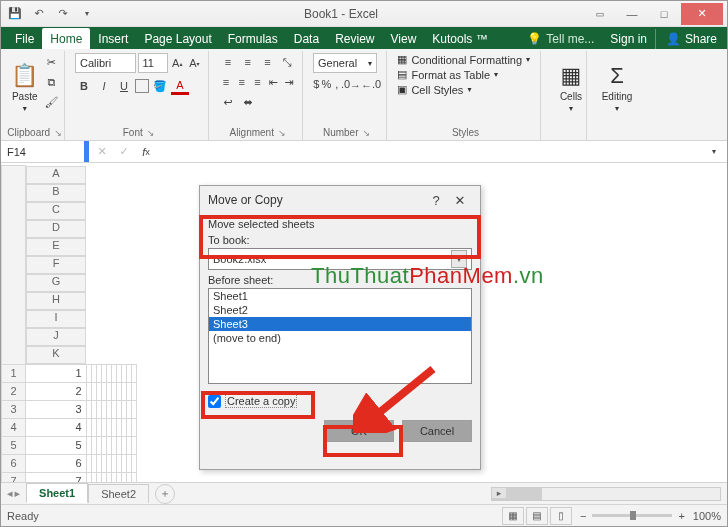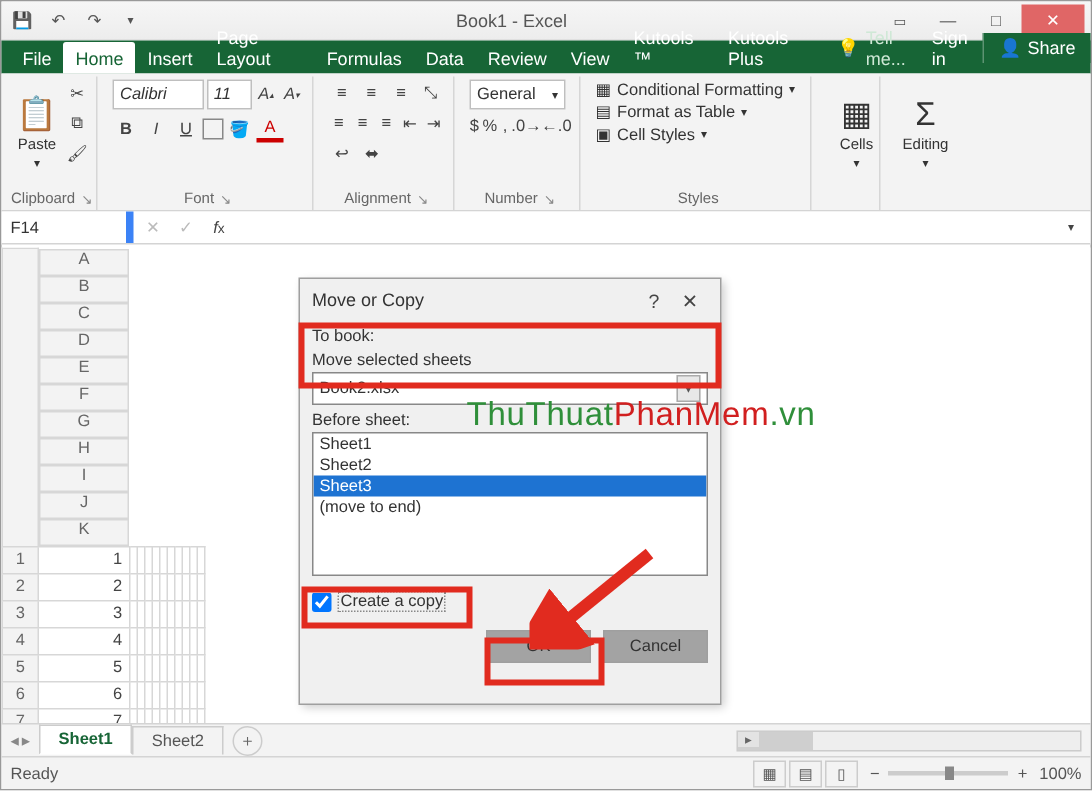--- a/index.html
+++ b/index.html
@@ -23,21 +23,21 @@
   .signin { color:#fff; padding:3px 8px; }
   .share { background:#176536; color:#fff; padding:3px 10px; display:flex; align-items:center; gap:4px; border-left:1px solid rgba(255,255,255,.3); }
   
   .ribbon { height:92px; background:#f3f3f3; border-bottom:1px solid #d4d4d4; display:flex; padding:2px 4px 0; gap:4px; }
   .group { border-right:1px solid #d6d6d6; padding:2px 6px; display:flex; flex-direction:column; justify-content:space-between; }
   .group-body { display:flex; gap:4px; }
   .group-label { font-size:10px; color:#666; text-align:center; padding-top:2px; display:flex; align-items:center; justify-content:center; gap:4px; }
   .gl-launcher { font-size:9px; color:#888; }
   .bigbtn { width:40px; height:70px; display:flex; flex-direction:column; align-items:center; justify-content:center; gap:2px; font-size:10px; color:#333; }
   .bigbtn .ic { font-size:22px; }
-  .fontrow { display:flex; gap:2px; align-items:center; margin-bottom:2px;font-style:italic; }
+  .fontrow { display:flex; gap:2px; align-items:center; margin-bottom:2px; }
   .combo { background:#fff; border:1px solid #bfbfbf; height:20px; display:flex; align-items:center; padding:0 4px; font-size:11px; color:#333; }
   .combo.font { width:70px; }
   .combo.size { width:34px; }
   .combo.num { width:64px; }
   .mini { width:18px; height:18px; display:flex; align-items:center; justify-content:center; color:#444; font-size:11px; }
   .col { display:flex; flex-direction:column; gap:2px; }
   .row { display:flex; gap:2px; align-items:center; }
   .styles-body { display:flex; flex-direction:column; gap:2px; }
   .styleitem { display:flex; align-items:center; gap:4px; font-size:11px; color:#333; }
   
@@ -117,21 +117,20 @@
   <div class="tabs">
     <div class="tab file">File</div>
     <div class="tab active">Home</div>
     <div class="tab">Insert</div>
     <div class="tab">Page Layout</div>
     <div class="tab">Formulas</div>
     <div class="tab">Data</div>
     <div class="tab">Review</div>
     <div class="tab">View</div>
     <div class="tab">Kutools ™</div>
-    <div class="tab">Kutools Plus</div>
     <div class="right">
       <div class="tell">
         <span>💡</span>
         <span>Tell me...</span>
       </div>
       <div class="signin">Sign in</div>
       <div class="share">
         <span>👤</span>
         <span>Share</span>
       </div>
@@ -428,22 +427,22 @@
   </div>
 
   <div class="dialog">
     <div class="dlg-title">
       <span>Move or Copy</span>
       <span class="sp"></span>
       <span class="dlg-help">?</span>
       <span class="dlg-close">✕</span>
     </div>
     <div class="dlg-body">
+      <div class="dlg-label">Move selected sheets</div>
       <div class="dlg-label">To book:</div>
-      <div class="dlg-label">Move selected sheets</div>
       <div class="dlg-combo">
         <span>Book2.xlsx</span>
         <span class="dd">▾</span>
       </div>
       <div class="dlg-label">Before sheet:</div>
       <div class="dlg-list" id="dlglist">
           <div>Sheet1</div>
           <div>Sheet2</div>
           <div class="sel">Sheet3</div>
           <div>(move to end)</div>

